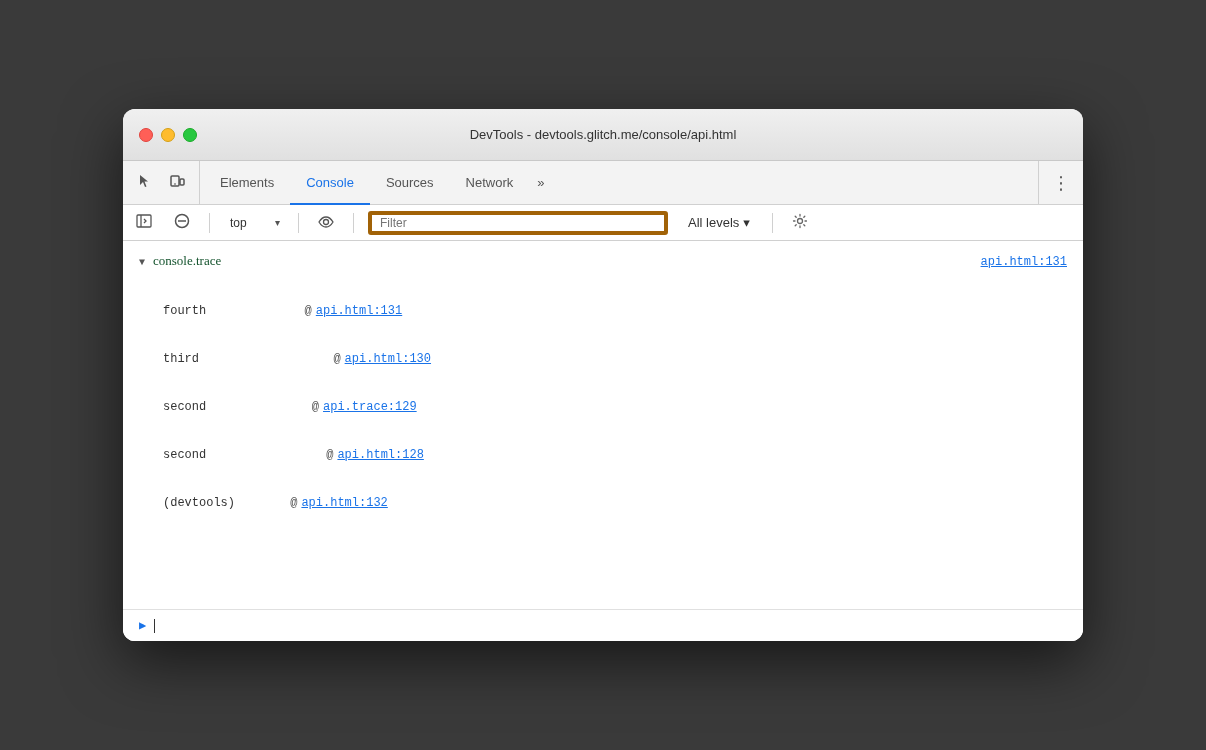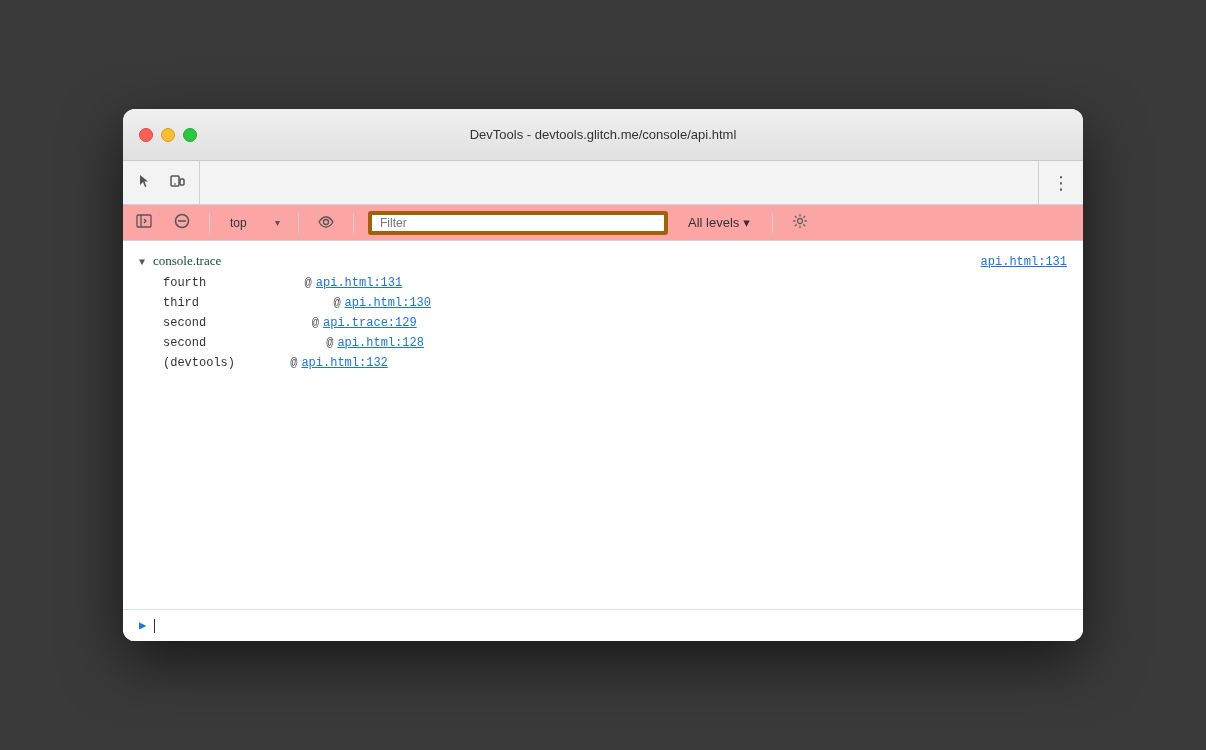--- a/index.html
+++ b/index.html
@@ -139,21 +139,21 @@
       display: flex;
       align-items: center;
       justify-content: center;
       cursor: pointer;
       color: #555;
       font-size: 18px;
     }
 
     
     .console-toolbar {
-      background: #fca5a5;
+      background: #ffffff;
       border-bottom: 1px solid #d0d0d0;
       height: 36px;
       display: flex;
       align-items: center;
       padding: 0 8px;
       gap: 12px;
     }
 
     .console-toolbar-btn {
       width: 26px;
@@ -300,20 +300,21 @@
       font-family: 'Menlo', 'Monaco', 'Courier New', monospace;
       font-size: 12px;
       color: #333;
       gap: 0;
       width: 100%;
     }
 
     .trace-row-name {
       min-width: 120px;
       color: #333;
+      margin-top: 28px;
     }
 
     .trace-row-at {
       color: #555;
       margin-right: 4px;
     }
 
     .trace-row-link {
       color: #1a73e8;
       text-decoration: underline;
@@ -385,20 +386,37 @@
         <span>
           <svg width="16" height="16" viewBox="0 0 16 16" fill="none">
             <rect x="2" y="3" width="8" height="10" rx="1" stroke="#555" stroke-width="1.5" fill="none"></rect>
             <rect x="11" y="6" width="4" height="6" rx="1" stroke="#555" stroke-width="1.5" fill="none"></rect>
             <line x1="5" y1="11" x2="7" y2="11" stroke="#555" stroke-width="1.2"></line>
           </svg>
         </span>
       </button>
     </div>
 
+    <div class="tabs">
+      <div class="tab">
+        <span>Elements</span>
+      </div>
+      <div class="tab active">
+        <span>Console</span>
+      </div>
+      <div class="tab">
+        <span>Sources</span>
+      </div>
+      <div class="tab">
+        <span>Network</span>
+      </div>
+      <div class="tab-more">
+        <span>»</span>
+      </div>
+    </div>
 
     <div class="toolbar-end">
       <div class="menu-dots-btn">
         <span>⋮</span>
       </div>
     </div>
   </div>
 
   <div class="console-toolbar">
     <button class="console-toolbar-btn">

